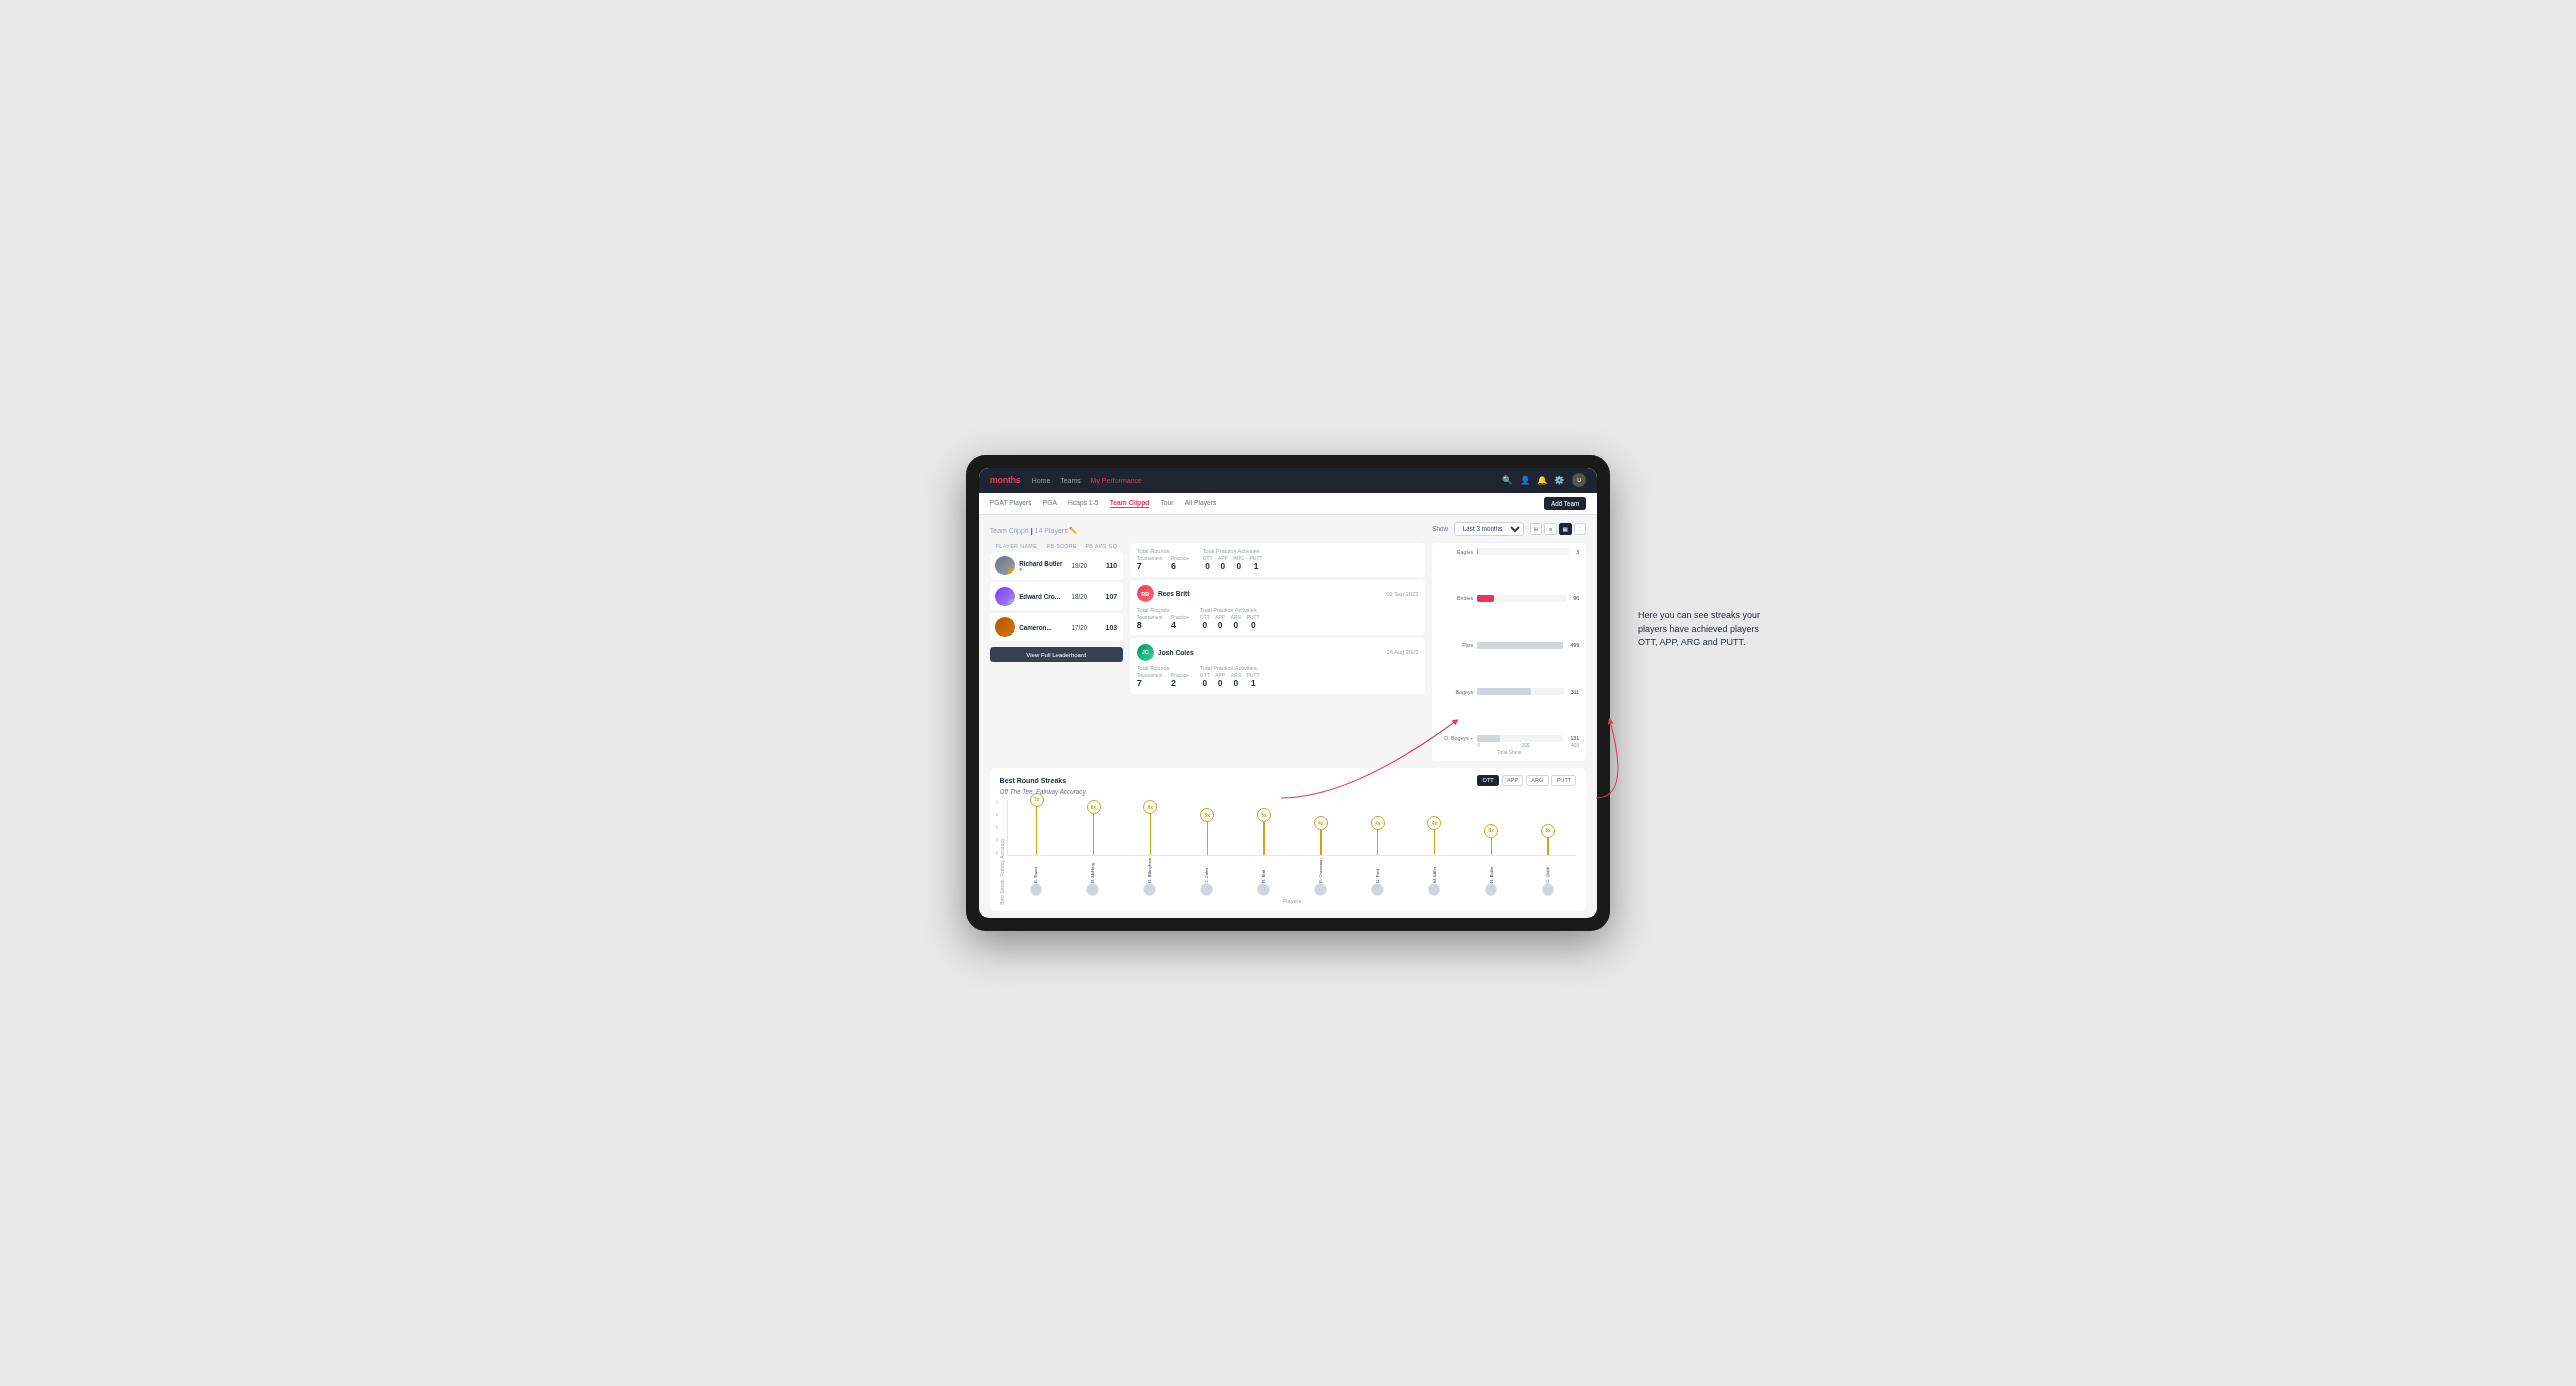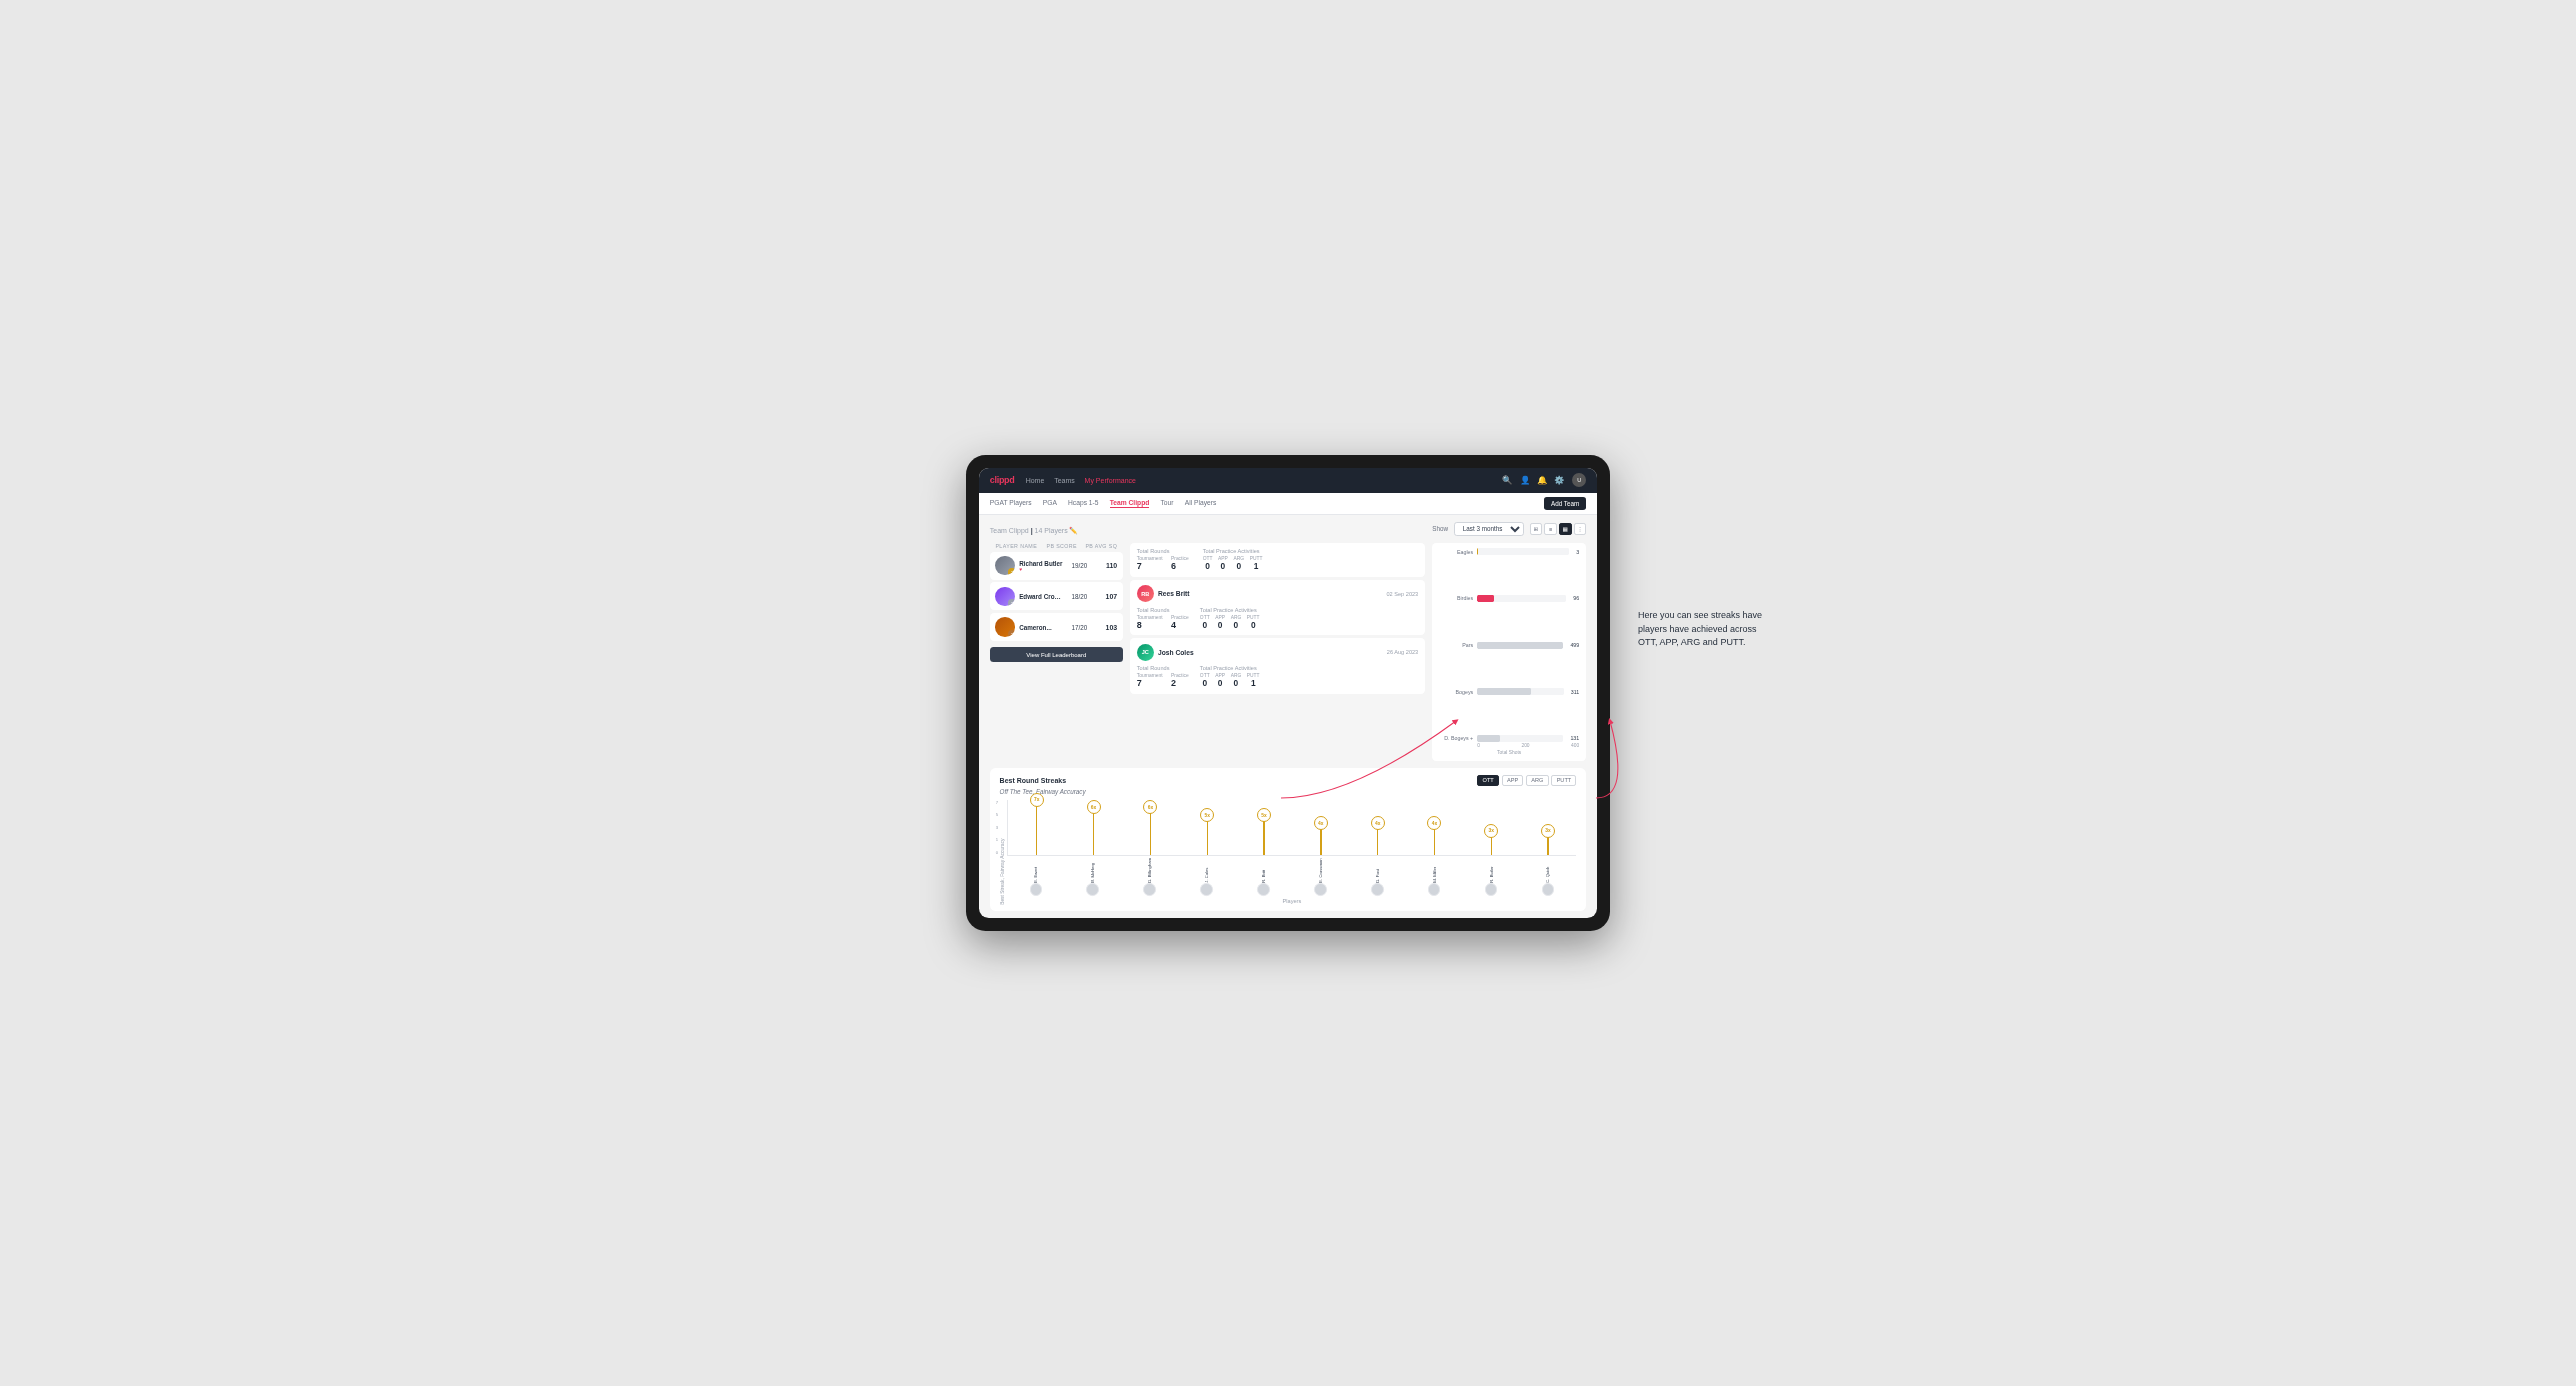--- a/index.html
+++ b/index.html
@@ -471,21 +471,21 @@
     .av-josh { background: linear-gradient(135deg, #059669, #34d399); }
   </style>
 </head>
 <body>
 
 <div class="tablet-wrapper" style="position:relative;">
   <div class="tablet-frame">
     <div class="tablet-screen">
 
       <nav class="nav-bar">
-        <span class="nav-logo">clippd</span>
+        <span class="nav-logo">months</span>
         <div class="nav-links">
           <span class="nav-link">Home</span>
           <span class="nav-link">Teams</span>
           <span class="nav-link active">My Performance</span>
         </div>
         <div class="nav-right">
           <span class="nav-icon">🔍</span>
           <span class="nav-icon">👤</span>
           <span class="nav-icon">🔔</span>
           <span class="nav-icon">⚙️</span>
@@ -891,21 +891,21 @@
               <div style="text-align:center;font-size:5.6px;color:#9ca3af;margin-top:2.8px;">Players</div>
             </div>
           </div>
         </div>
 
       </div>
     </div>
   </div>
 
   <div style="position:absolute;right:-168px;top:154px;width:140px;">
-    <p style="font-size:9px;color:#1f2937;line-height:1.5;">Here you can see streaks have players have achieved across OTT, APP, ARG and PUTT.</p>
+    <p style="font-size:9px;color:#1f2937;line-height:1.5;">Here you can see streaks your players have achieved players OTT, APP, ARG and PUTT.</p>
   </div>
 
   <svg style="position:absolute;left:0;top:0;width:100%;height:100%;pointer-events:none;overflow:visible;" viewBox="0 0 920 680" width="644" height="476">
 
     <path d="M 450 490 Q 550 490 700 380" stroke="#e8365d" stroke-width="1.5" fill="none" marker-end="url(#arr)"></path>
 
     <path d="M 900 490 Q 950 490 920 380" stroke="#e8365d" stroke-width="1.5" fill="none" marker-end="url(#arr)"></path>
     <defs>
       <marker id="arr" markerWidth="6" markerHeight="6" refX="3" refY="3" orient="auto">
         <path d="M0,0 L6,3 L0,6 Z" fill="#e8365d"></path>

